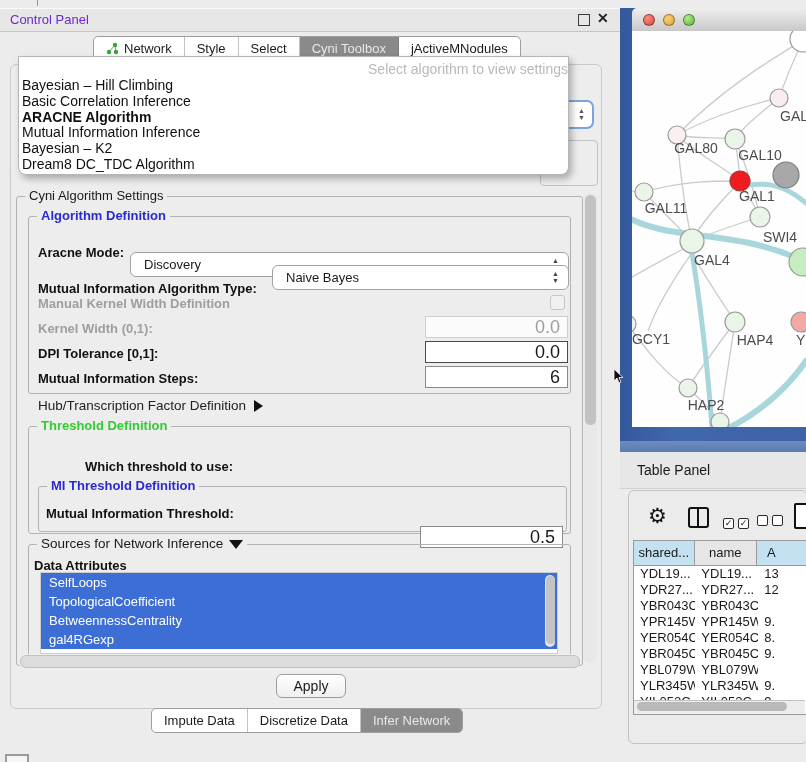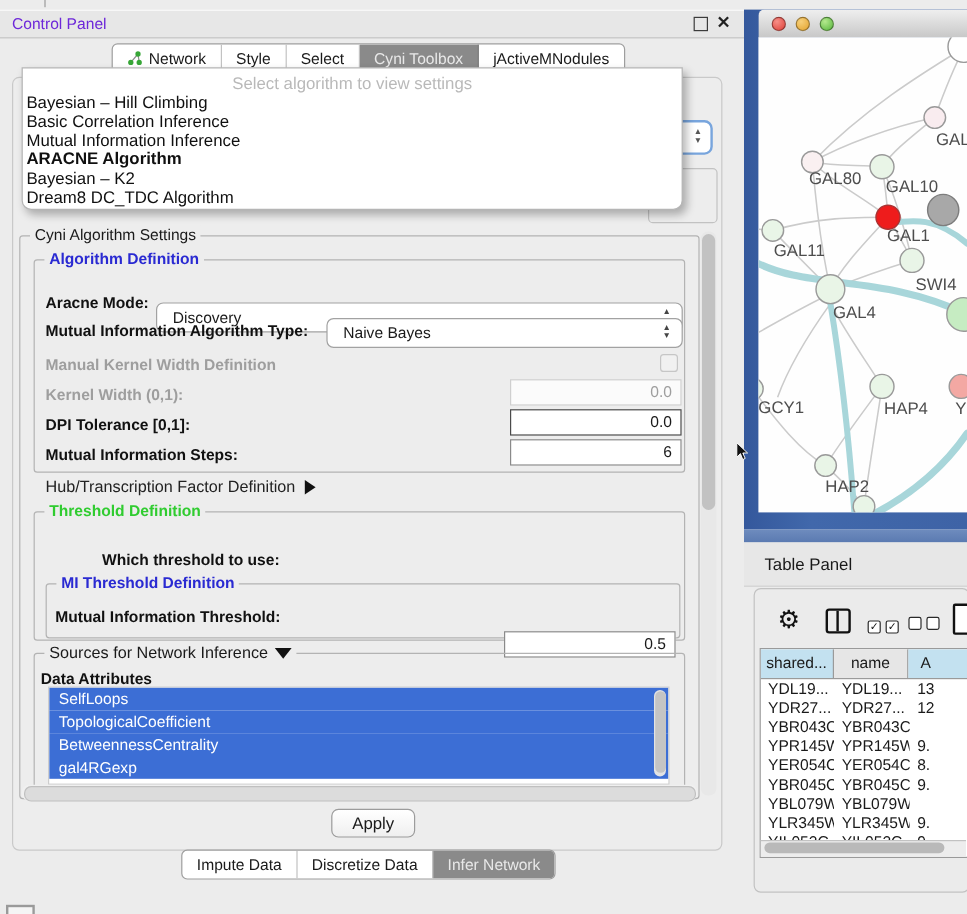--- a/index.html
+++ b/index.html
@@ -27,38 +27,38 @@
   
   .outer{left:10px;top:64px;width:590px;height:643px;background:#ededed;
          border:1px solid #c9c9c9;border-radius:6px;}
   .ghost-combo{left:210px;top:100px;width:380px;height:25px;background:#fff;border:2.5px solid #78a5dd;
                border-radius:7px;z-index:3;}
   .ghost-box{left:540px;top:140px;width:56px;height:44px;border:1px solid #c2c2c2;border-radius:4px;z-index:2;}
 
   
   .popup{left:18px;top:56px;width:549px;height:117px;background:#fff;border:1px solid #b5b5b5;
          border-radius:0 0 8px 8px;box-shadow:3px 4px 7px rgba(0,0,0,.28);z-index:50;}
-  .popup .prompt{text-align:center;color:#b9b9b9;font-size:14px;padding-top:4px;height:17px;}
+  .popup .prompt{text-align:right;color:#b9b9b9;font-size:14px;padding-top:4px;height:17px;}
   .popup .alg{font-size:14px;line-height:15.8px;padding-left:3px;color:#101010;white-space:nowrap;}
   .popup .alg.bold{font-weight:bold;}
 
   
   .fs{position:absolute;border:1px solid #b3b3b3;border-radius:3px;}
   .legend{position:absolute;top:-9px;left:8px;background:#ededed;padding:0 4px;font-size:13px;white-space:nowrap;}
   .legend.blue{color:#2a2ad2;font-weight:bold;}
   .legend.green{color:#30cc30;font-weight:bold;}
   .lbl{position:absolute;font-size:13px;font-weight:bold;color:#111;white-space:nowrap;}
   .lbl.dis{color:#9e9e9e;}
   .lbl.reg{font-weight:normal;color:#222;font-size:13.5px;}
 
   .combo{position:absolute;background:#fff;border:1px solid #a2a2a2;border-radius:6px;height:23px;
          font-size:13px;line-height:23px;}
   .combo .val{padding-left:13px;}
   .combo .spin{position:absolute;right:9px;top:4px;font-size:7px;color:#444;line-height:7px;text-align:center;}
-  .field{position:absolute;background:#fff;border:1px solid #8a8a8a;height:20px;font-size:13px;
+  .field{position:absolute;background:#fff;border:1px solid #8a8a8a;height:20px;font-size:18px;
          line-height:20px;text-align:right;padding-right:7px;}
   .field.dis{background:#fbfbfb;border-color:#cfcfcf;color:#9e9e9e;}
   .field.focus{border:1.5px solid #4a4a4a;}
   .chk{position:absolute;width:13px;height:13px;background:#f1f1f1;border:1px solid #c6c6c6;border-radius:3px;}
 
   .arrow-r{display:inline-block;width:0;height:0;border-top:6px solid transparent;
            border-bottom:6px solid transparent;border-left:9px solid #111;margin-left:8px;vertical-align:-2px;}
   .arrow-d{display:inline-block;width:0;height:0;border-left:7px solid transparent;
            border-right:7px solid transparent;border-top:9px solid #111;margin-left:6px;vertical-align:-1px;}
 
@@ -156,41 +156,41 @@
   <div class="abs outer"></div>
   <div class="abs ghost-combo">
     <span class="spin" style="position:absolute;right:7px;top:5px;font-size:7px;color:#555;line-height:7px;">▲<br>▼</span>
   </div>
   <div class="abs ghost-box"></div>
 
   <div class="abs popup">
     <div class="prompt">Select algorithm to view settings</div>
     <div class="alg">Bayesian – Hill Climbing</div>
     <div class="alg">Basic Correlation Inference</div>
+    <div class="alg bold">ARACNE Algorithm</div>
     <div class="alg">Mutual Information Inference</div>
-    <div class="alg bold">ARACNE Algorithm</div>
     <div class="alg">Bayesian – K2</div>
     <div class="alg">Dream8 DC_TDC Algorithm</div>
   </div>
 
   <div class="fs" style="left:16px;top:196px;width:565px;height:468px;">
     <span class="legend">Cyni Algorithm Settings</span>
   </div>
   <div class="abs vsb-track"></div>
   <div class="abs vsb-thumb"></div>
 
   <div class="fs" style="left:28px;top:216px;width:541px;height:176px;">
     <span class="legend blue">Algorithm Definition</span>
   </div>
   <span class="lbl" style="left:38px;top:245px;">Aracne Mode:</span>
   <div class="combo" style="left:130px;top:252px;width:437px;">
     <span class="val">Discovery</span>
     <span class="spin">▲<br>▼</span>
   </div>
-  <span class="lbl" style="left:38px;top:268px;">Mutual Information Algorithm Type:</span>
+  <span class="lbl" style="left:38px;top:281px;">Mutual Information Algorithm Type:</span>
   <div class="combo" style="left:272px;top:265px;width:295px;">
     <span class="val">Naive Bayes</span>
     <span class="spin">▲<br>▼</span>
   </div>
   <span class="lbl dis" style="left:38px;top:296px;">Manual Kernel Width Definition</span>
   <span class="chk" style="left:550px;top:295px;"></span>
   <span class="lbl dis" style="left:38px;top:321px;">Kernel Width (0,1):</span>
   <div class="field dis" style="left:425px;top:316px;width:134px;">0.0</div>
   <span class="lbl" style="left:38px;top:346px;">DPI Tolerance [0,1]:</span>
   <div class="field focus" style="left:425px;top:341px;width:134px;">0.0</div>

